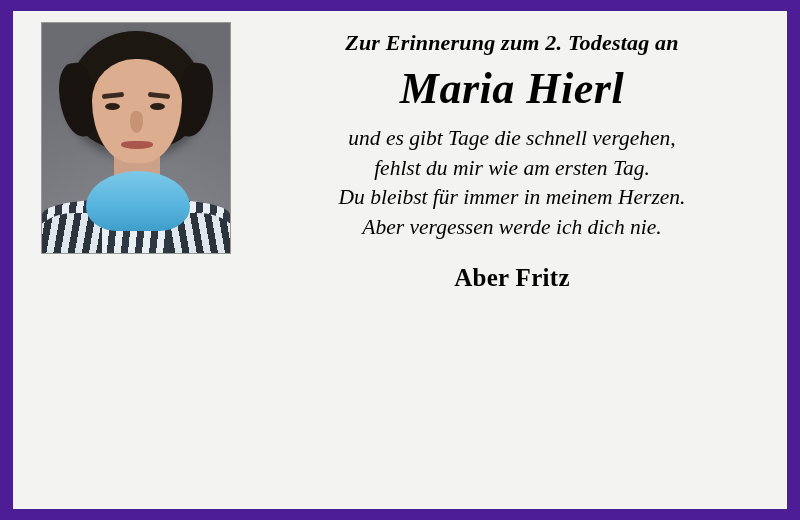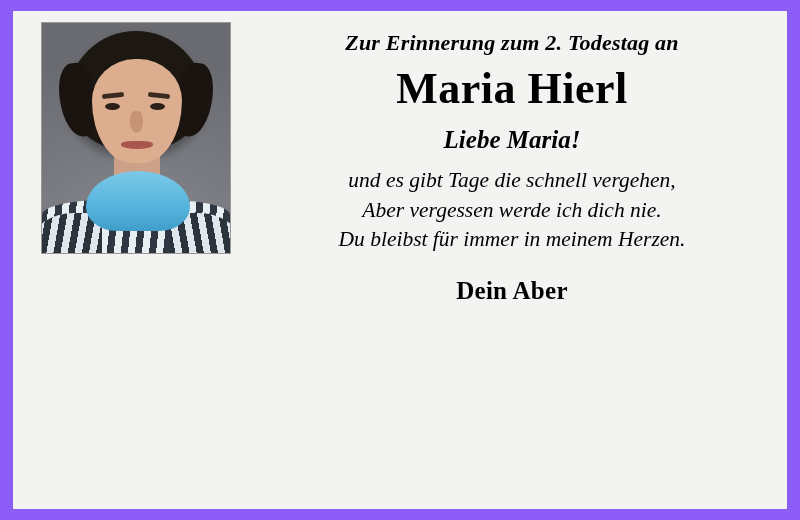--- a/index.html
+++ b/index.html
@@ -11,21 +11,21 @@
     width: 800px;
     height: 520px;
     font-family: "Liberation Serif", serif;
   }
 
   
   .notice {
     box-sizing: border-box;
     width: 800px;
     height: 520px;
-    background: #8b5cf6;
+    background: #4c1d95;
     padding: 11px 13px 11px 13px;
   }
   .notice-inner {
     box-sizing: border-box;
     width: 100%;
     height: 100%;
     background: #f3f3f1;
     position: relative;
     overflow: hidden;
   }
@@ -172,20 +172,21 @@
     color: #000;
     margin: 9px 0 0 0;
   }
   .name {
     font-weight: bold;
     font-size: 44px;
     letter-spacing: .5px;
     color: #000;
     margin: 10px 0 0 0;
     line-height: 1.05;
+    font-style: italic;
   }
   .salutation {
     font-style: italic;
     font-weight: bold;
     font-size: 25px;
     color: #000;
     margin: 14px 0 0 0;
   }
   .verse {
     font-style: italic;
@@ -224,25 +225,25 @@
       <div class="mouth"></div>
       <div class="sweater"></div>
       <div class="shoulder-l"></div>
       <div class="shoulder-r"></div>
       <div class="scarf"></div>
     </div>
 
     <div class="text-col">
       <p class="dedication">Zur Erinnerung zum 2. Todestag an</p>
       <h1 class="name">Maria Hierl</h1>
-      <p class="salutation">Liebe Maria!</p>
 
       <div class="verse">
         <div>und es gibt Tage die schnell vergehen,</div>
+        <div>fehlst du mir wie am ersten Tag.</div>
+        <div>Du bleibst für immer in meinem Herzen.</div>
         <div>Aber vergessen werde ich dich nie.</div>
-        <div>Du bleibst für immer in meinem Herzen.</div>
       </div>
 
-      <p class="signature">Dein Aber</p>
+      <p class="signature">Aber Fritz</p>
     </div>
 
   </div>
 </div>
 
 </body></html>

